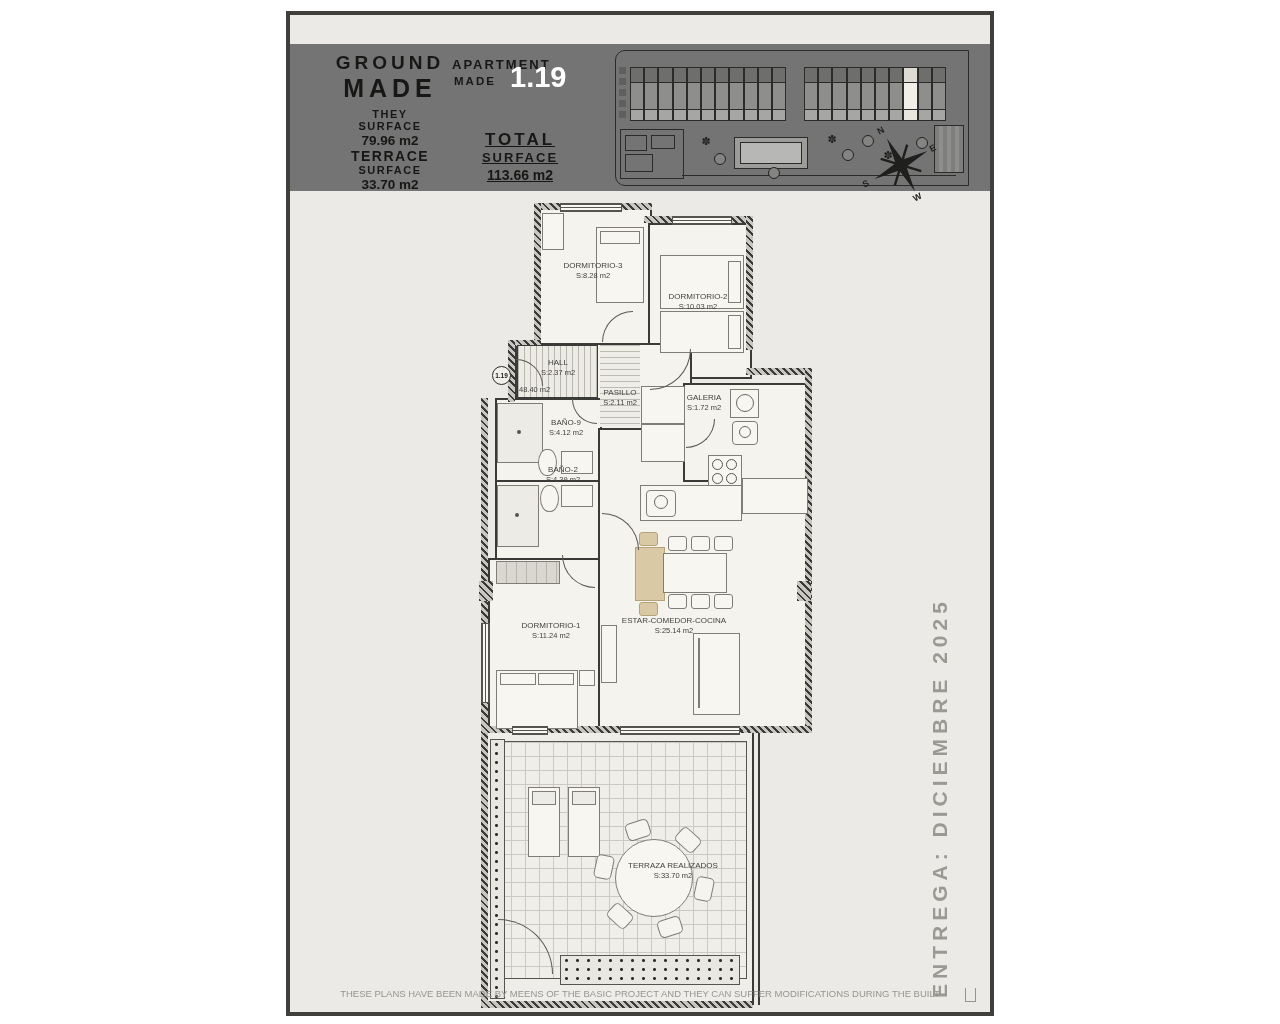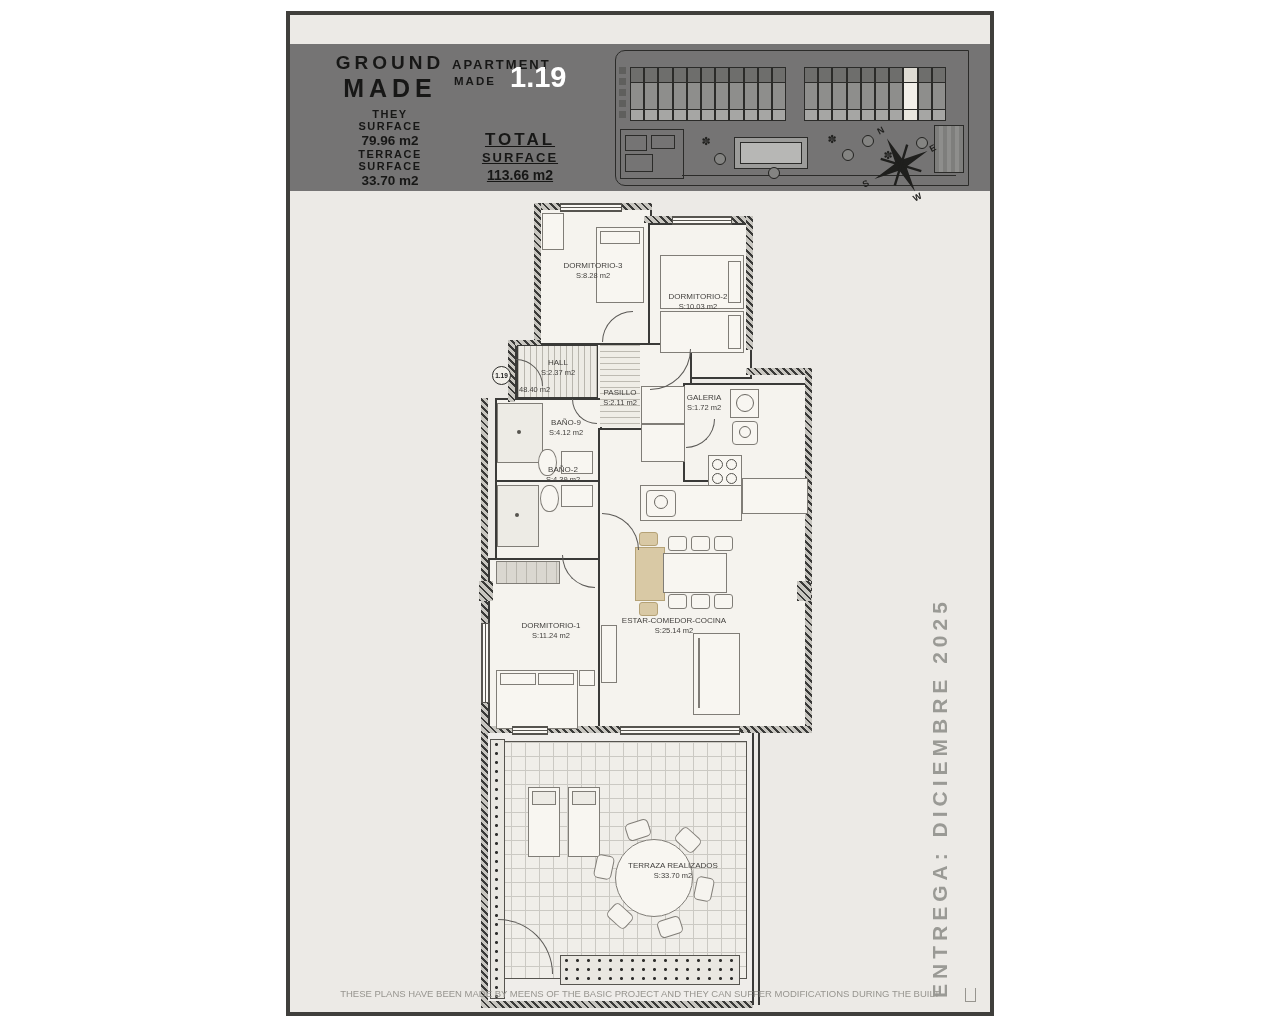--- a/index.html
+++ b/index.html
@@ -58,21 +58,21 @@
     <div class="abs blockc t" style="left:14px;top:8px;width:172px;">
       <div style="font-size:19px;font-weight:700;letter-spacing:4px;">GROUND</div>
       <div style="font-size:25px;font-weight:700;letter-spacing:5px;">MADE</div>
     </div>
     <div class="abs blockc t" style="left:14px;top:64px;width:172px;">
       <div style="font-size:11px;font-weight:700;letter-spacing:1.5px;">THEY</div>
       <div style="font-size:11px;font-weight:700;letter-spacing:1.5px;">SURFACE</div>
       <div style="font-size:13.5px;font-weight:700;margin-top:1px;">79.96 m2</div>
     </div>
     <div class="abs blockc t" style="left:14px;top:104px;width:172px;">
-      <div style="font-size:11px;font-weight:700;letter-spacing:1.5px;">TERRACE</div>
+      <div style="font-size:14px;font-weight:700;letter-spacing:1.5px;">TERRACE</div>
       <div style="font-size:11px;font-weight:700;letter-spacing:1.5px;">SURFACE</div>
       <div style="font-size:13.5px;font-weight:700;margin-top:1px;">33.70 m2</div>
     </div>
 
     <div class="abs t" style="left:162px;top:13px;font-size:13px;font-weight:700;letter-spacing:2px;">APARTMENT</div>
     <div class="abs t" style="left:164px;top:31px;font-size:11.5px;font-weight:700;letter-spacing:2px;">MADE</div>
     <div class="abs" style="left:220px;top:17px;font-size:29px;font-weight:700;color:#FFFFFF;">1.19</div>
 
     <div class="abs blockc t" style="left:160px;top:86px;width:140px;text-decoration:underline;">
       <div style="font-size:17px;font-weight:700;letter-spacing:3px;">TOTAL</div>

